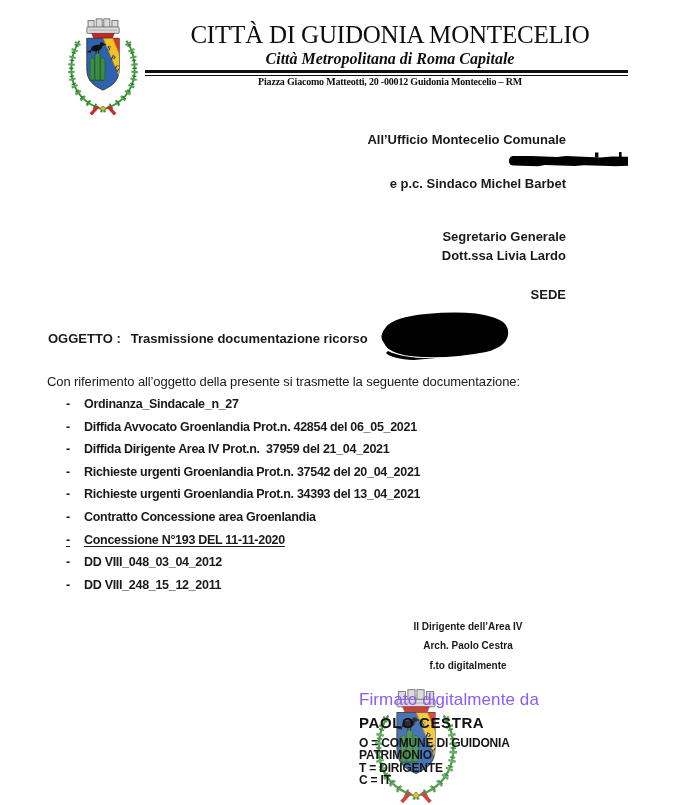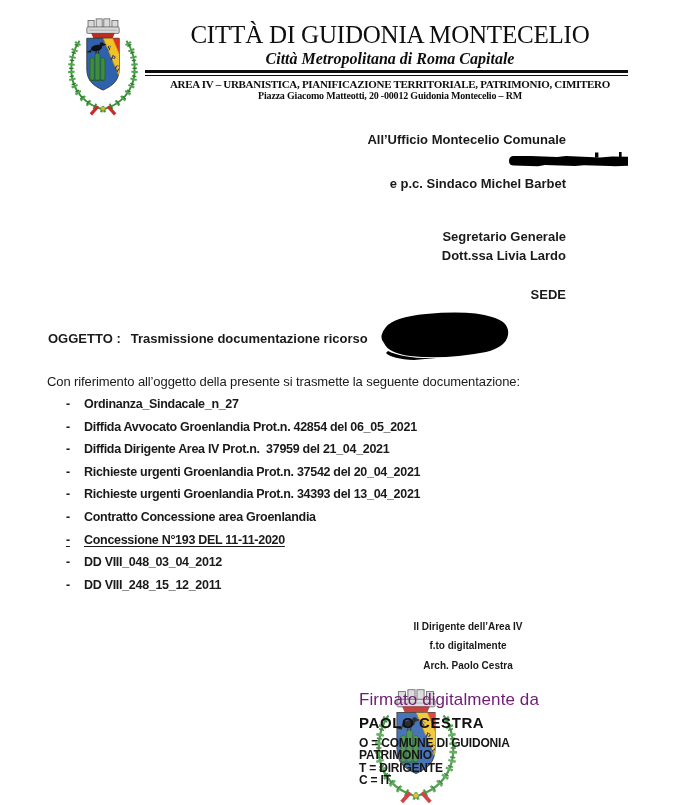--- a/index.html
+++ b/index.html
@@ -47,21 +47,21 @@
   #attachments{left:66px;top:397px;width:560px;}
   .att-row{height:22.6px;display:flex;align-items:flex-start;font-weight:bold;font-size:12.5px;letter-spacing:-0.3px;}
   .att-row .dash{width:18px;flex:0 0 18px;}
   .att-row .att-text{white-space:pre;}
   .att-row.u .dash,.att-row.u .att-text{text-decoration:underline;text-decoration-thickness:1px;text-underline-offset:2px;}
   
   #closing{left:368px;top:617px;width:200px;text-align:center;font-weight:bold;font-size:10px;line-height:19.3px;white-space:nowrap;}
   
   #coa-stamp{left:368px;top:684px;width:96px;height:120px;opacity:0.88;}
   .stamp-text{left:359px;z-index:2;}
-  #stamp-firmato{top:690px;font-size:17px;color:#701a75;letter-spacing:0.1px;white-space:nowrap;}
+  #stamp-firmato{top:690px;font-size:17px;color:#8b5cf6;letter-spacing:0.1px;white-space:nowrap;}
   #stamp-name{top:714px;font-size:15px;font-weight:bold;letter-spacing:0.6px;color:#111;white-space:nowrap;}
   #stamp-attrs{top:737px;font-size:12px;font-weight:bold;line-height:12.4px;letter-spacing:-0.2px;color:#161616;white-space:nowrap;}
   
   #page-edge{left:695px;top:0;width:1px;height:805px;background:#c9c9c9;}
   svg{display:block;}
   .hidden-defs{position:absolute;width:0;height:0;overflow:hidden;}
 </style>
 </head>
 <body>
 
@@ -130,21 +130,20 @@
 <div id="page">
 
   <svg id="coa-top" class="abs" viewBox="0 0 100 126">
       <use href="#coa"></use>
     </svg>
 
   <div id="header-text" class="abs">
     <div class="doc-title">CITTÀ DI GUIDONIA MONTECELIO</div>
     <div class="doc-subtitle">Città Metropolitana di Roma Capitale</div>
     <div class="header-rule"></div>
-    <div class="dept-line">AREA IV – URBANISTICA, PIANIFICAZIONE TERRITORIALE, PATRIMONIO, CIMITERO</div>
     <div class="addr-line">Piazza Giacomo Matteotti, 20 -00012 Guidonia Montecelio – RM</div>
   </div>
 
   <div id="rcpt-1" class="abs recipient">All’Ufficio Montecelio Comunale</div>
   <svg id="redaction-bar" class="abs" viewBox="0 0 142 18">
     <path fill="#000" d="M6,5 q-4,0.5 -4,5 q0,4.5 5,4.5 l24,0.8 7,-1.2 30,1 9,-0.8 26,0.8 q8,0.4 22,-0.6 l10,0.4 q5,-0.3 5,-4.3 q0,-4.3 -5,-4.6 l-30,-0.6 -12,1 -34,-1.4 -9,0.9 -26,-1 z"></path>
     <rect x="88" y="1.5" width="3.4" height="5" fill="#000"></rect>
     <rect x="112" y="1" width="2.6" height="6" fill="#000"></rect>
     <rect x="122" y="2" width="4.5" height="5" fill="#000"></rect>
   </svg>
@@ -196,22 +195,22 @@
         <span class="att-text">DD VIII_048_03_04_2012</span>
       </div>
       <div class="att-row">
         <span class="dash">-</span>
         <span class="att-text">DD VIII_248_15_12_2011</span>
       </div>
     </div>
 
   <div id="closing" class="abs">
     <div>Il Dirigente dell’Area IV</div>
+    <div>Arch. Paolo Cestra</div>
     <div>f.to digitalmente</div>
-    <div>Arch. Paolo Cestra</div>
   </div>
 
   <svg id="coa-stamp" class="abs" viewBox="0 0 100 126">
       <use href="#coa"></use>
     </svg>
   <div id="stamp-firmato" class="abs stamp-text">Firmato digitalmente da</div>
   <div id="stamp-name" class="abs stamp-text">PAOLO CESTRA</div>
   <div id="stamp-attrs" class="abs stamp-text">
     <div>O = COMUNE DI GUIDONIA</div>
     <div>PATRIMONIO</div>

